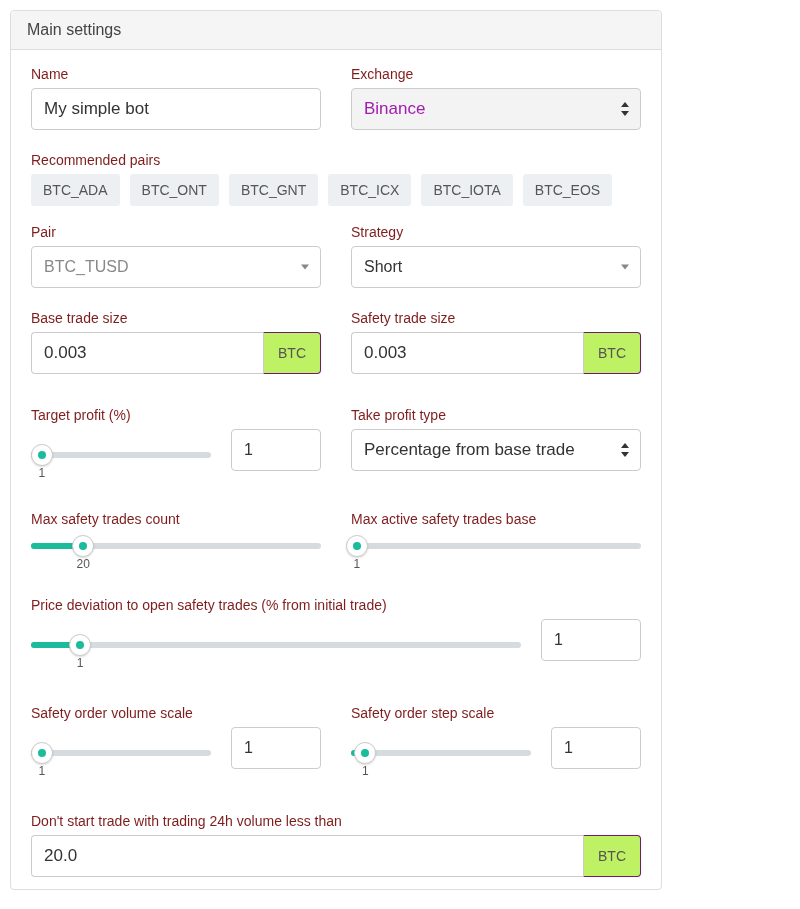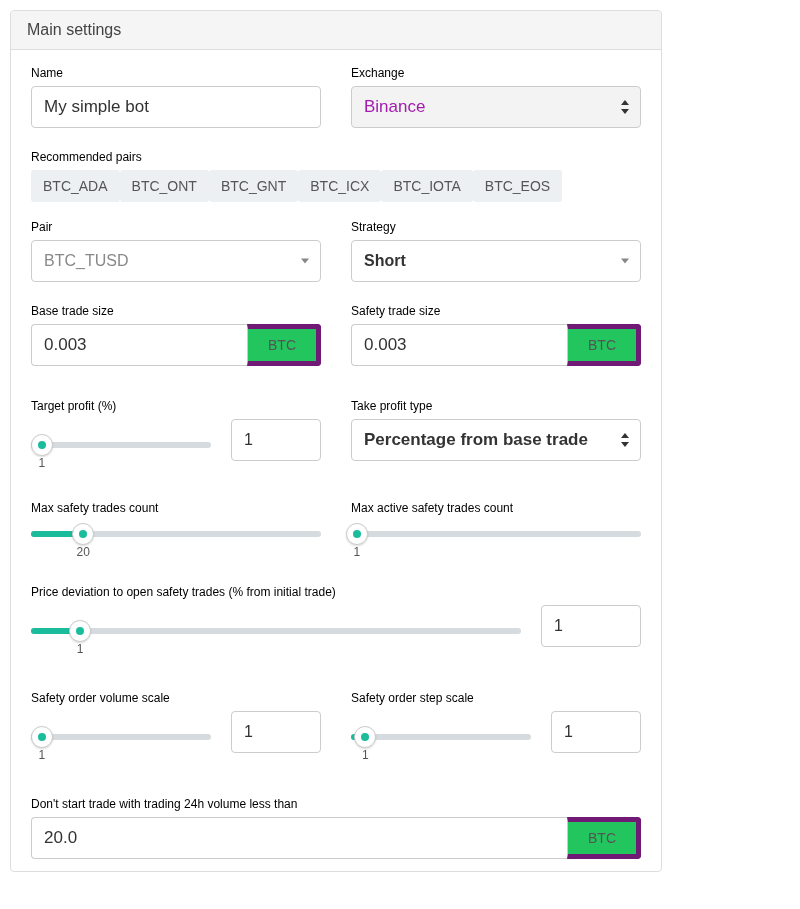--- a/index.html
+++ b/index.html
@@ -31,22 +31,22 @@
     display: flex;
     gap: 30px;
     margin-bottom: 22px;
   }
   .col {
     flex: 1;
     min-width: 0;
   }
   .col-full { width: 100%; }
   .label {
-    font-size: 12px;
-    color: #000000;
+    font-size: 14px;
+    color: #7f1d1d;
     margin-bottom: 6px;
   }
   .input {
     width: 100%;
     height: 42px;
     padding: 8px 12px;
     border: 1px solid #ccc;
     border-radius: 4px;
     font-size: 17px;
     color: #333;
@@ -67,21 +67,21 @@
     background: #f3f3f3;
     cursor: pointer;
     display: flex;
     align-items: center;
   }
   .select-white {
     background: #fff;
     color: #888;
     font-size: 16px;
   }
-  .select-white.dark-text { color: #333; font-weight: bold; }
+  .select-white.dark-text { color: #333; }
   .caret-double {
     position: absolute;
     right: 10px;
     top: 50%;
     transform: translateY(-50%);
     width: 10px; height: 16px;
   }
   .caret-double::before, .caret-double::after {
     content: "";
     position: absolute;
@@ -98,46 +98,47 @@
     top: 50%;
     transform: translateY(-50%);
     width: 0; height: 0;
     border-left: 4px solid transparent;
     border-right: 4px solid transparent;
     border-top: 5px solid #888;
   }
   .chips {
     display: flex;
     flex-wrap: wrap;
+    gap: 10px;
   }
   .chip {
     background: #ecf0f3;
     color: #555;
     padding: 8px 12px;
     border-radius: 3px;
     font-size: 14px;
     cursor: pointer;
   }
   .input-group {
     display: flex;
     width: 100%;
   }
   .input-group .input {
     border-top-right-radius: 0;
     border-bottom-right-radius: 0;
     border-right: none;
     flex: 1;
   }
   .input-addon {
-    border: 5px solid #701a75;
+    border: 1px solid #701a75;
     border-left: 1px solid #ccc;
     border-top-right-radius: 4px;
     border-bottom-right-radius: 4px;
-    background: #22c55e;
-    padding: 0 20px;
+    background: #bef264;
+    padding: 0 14px;
     display: flex;
     align-items: center;
     font-size: 14px;
     color: #555;
   }
   .slider-row {
     display: flex;
     align-items: center;
     gap: 20px;
   }
@@ -304,21 +305,21 @@
         <div class="label">Max safety trades count</div>
         <div class="slider-wrap">
           <div class="slider-track">
             <div class="slider-fill" style="width: 18%;"></div>
             <div class="slider-thumb" style="left: 18%;"></div>
           </div>
           <div class="slider-tick" style="left: 18%;">20</div>
         </div>
       </div>
       <div class="col">
-        <div class="label">Max active safety trades count</div>
+        <div class="label">Max active safety trades base</div>
         <div class="slider-wrap">
           <div class="slider-track">
             <div class="slider-fill" style="width: 2%;"></div>
             <div class="slider-thumb" style="left: 2%;"></div>
           </div>
           <div class="slider-tick" style="left: 2%;">1</div>
         </div>
       </div>
     </div>
 

